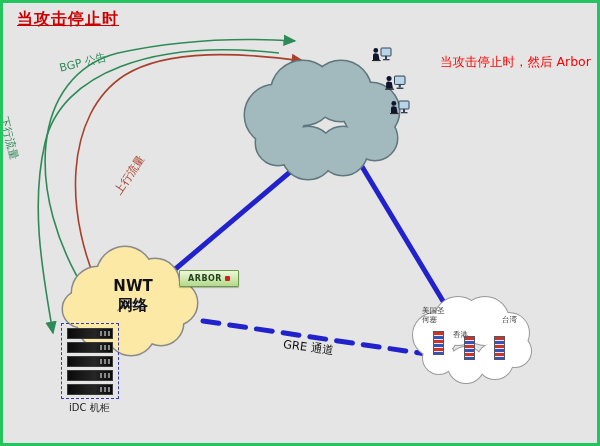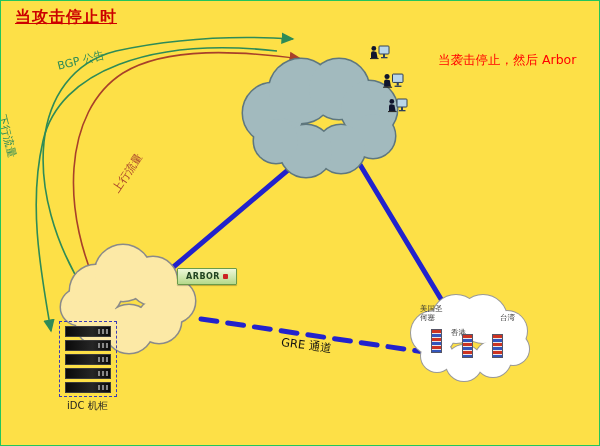--- a/index.html
+++ b/index.html
@@ -1,18 +1,18 @@
 <!DOCTYPE html>
 <html><head>
 <meta charset="utf-8">
 <style>
   html,body{margin:0;padding:0;background:#fff;}
-  #canvas{position:relative;width:600px;height:446px;background:#fde047;
+  #canvas{position:relative;width:600px;height:446px;background:#e5e5e5;
           font-family:"DejaVu Sans","Liberation Sans",sans-serif;overflow:hidden;
-          border:1px solid #22c55e;box-sizing:border-box;}
+          border:3px solid #22c55e;box-sizing:border-box;}
   .abs{position:absolute;}
   #title{left:14px;top:6px;font-size:16px;font-weight:bold;color:#cc0000;
          text-decoration:underline;letter-spacing:1px;}
   .flow-label{font-size:11px;white-space:nowrap;}
   #bgp-label{left:56px;top:52px;color:#2e8b57;transform:rotate(-14deg);}
   #down-label{left:8px;top:112px;color:#2e8b57;transform:rotate(76deg);transform-origin:left top;}
   #up-label{left:108px;top:186px;color:#a8402a;transform:rotate(-56deg);transform-origin:left top;}
   #gre-label{left:280px;top:337px;font-size:11.5px;color:#111;transform:rotate(7deg);}
   #internet-label{left:272px;top:104px;width:100px;text-align:center;
                   font-size:15px;font-weight:bold;color:#1a2433;}
@@ -124,23 +124,27 @@
   </svg>
 
   <div id="title" class="abs">当攻击停止时</div>
 
   <div id="bgp-label" class="abs flow-label">BGP 公告</div>
   <div id="down-label" class="abs flow-label">下行流量</div>
   <div id="up-label" class="abs flow-label">上行流量</div>
   <div id="gre-label" class="abs">GRE 通道</div>
 
 
+  <div id="nwt-label" class="abs">
+    <div>NWT</div>
+    <div>网络</div>
+  </div>
 
   <div id="annotation" class="abs">
-    <div>当袭击停止，然后 Arbor</div>
+    <div>当攻击停止时，然后 Arbor</div>
   </div>
 
   <div id="arbor-badge" class="abs">
     <span>ARBOR</span>
     <span class="mark"></span>
   </div>
 
   <div class="site-label" style="left:419px;top:303px;">
     <div>美国圣</div>
     <div>何塞</div>

